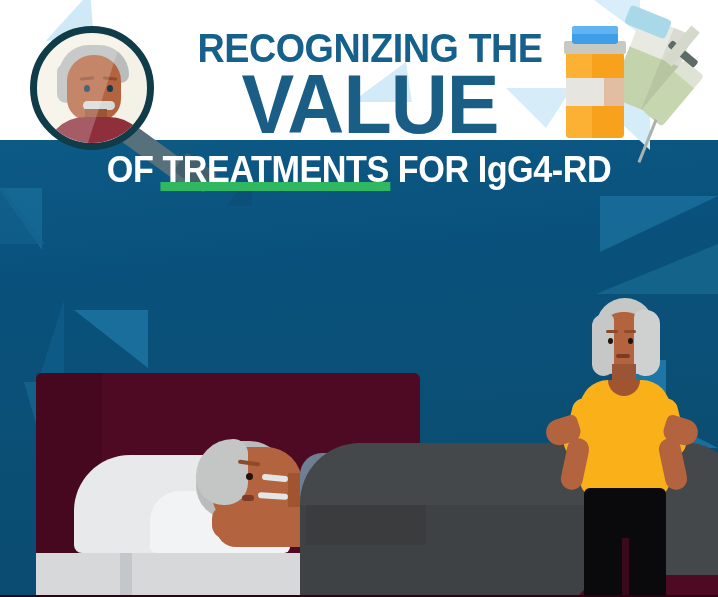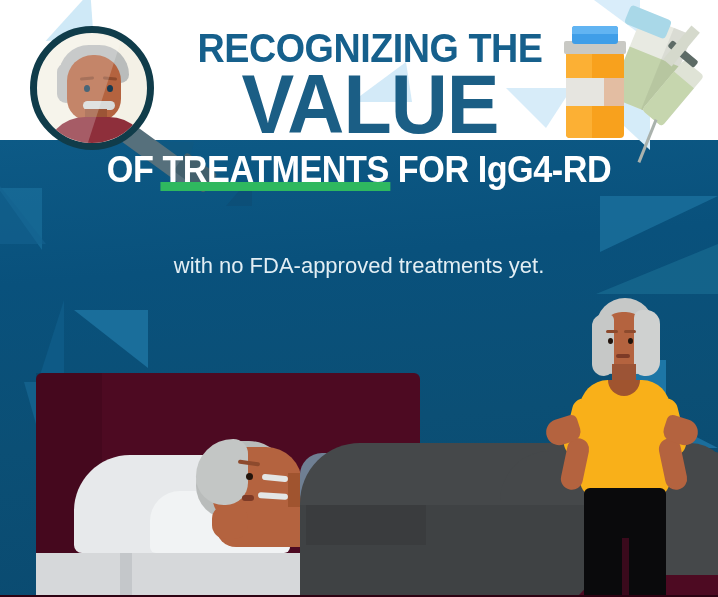--- a/index.html
+++ b/index.html
@@ -270,21 +270,20 @@
 
   <div class="hl-wrap">
     <div class="hl1">RECOGNIZING THE</div>
     <div class="hl2">VALUE</div>
     <div class="hl3">
       <span>OF </span><span class="hi-green">TREATMENTS</span><span> FOR IgG4-RD</span>
     </div>
   </div>
 
   <div class="mid">
-    <div class="mid-l3">with no FDA-approved treatments yet.</div>
   </div>
 
   <div class="scene">
     <div class="headboard"></div>
     <div class="headboard-sh"></div>
     <div class="bedbase-r"></div>
     <div class="mattress"></div>
     <div class="matt-line"></div>
     <div class="pillow"></div>
     <div class="pillow2"></div>

